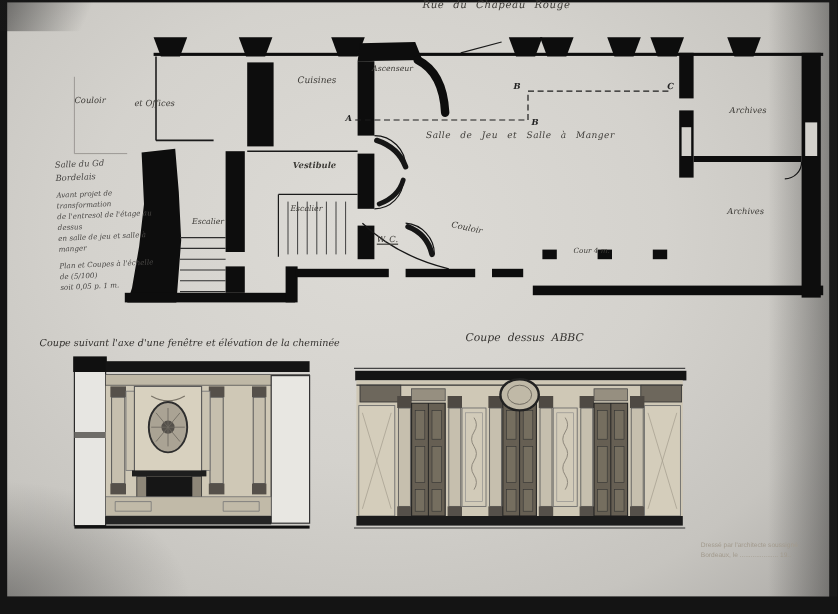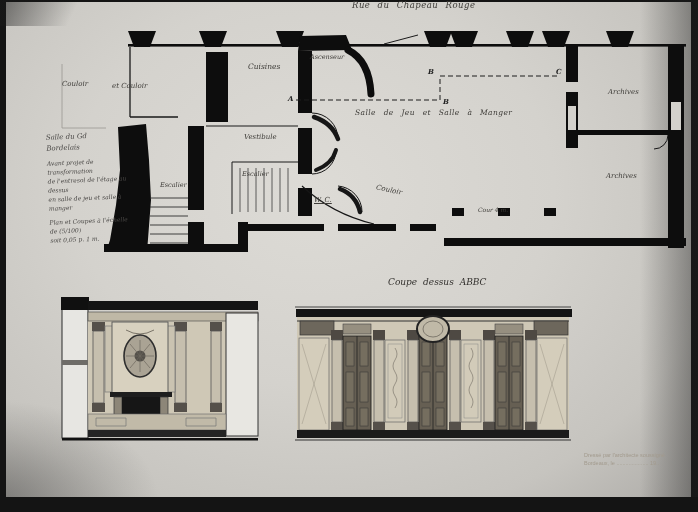--- a/index.html
+++ b/index.html
@@ -261,37 +261,38 @@
     <div class="c-big">Salle du Gd</div>
     <div class="c-big">Bordelais</div>
     <div class="gap">Avant projet de transformation</div>
     <div>de l'entresol de l'étage au dessus</div>
     <div>en salle de jeu et salle à manger</div>
     <div class="gap">Plan et Coupes à l'échelle de (5/100)</div>
     <div>soit 0,05 p. 1 m.</div>
   </div>
 
   <div class="hw" style="left:62px;top:80px;font-size:7px;">Couloir</div>
-  <div class="hw" style="left:112px;top:82px;font-size:7px;">et Couloir</div>
+  <div class="hw" style="left:112px;top:82px;font-size:7px;">et Offices</div>
   <div class="hw" style="left:248px;top:62px;font-size:7.5px;">Cuisines</div>
   <div class="hw" style="left:310px;top:53px;font-size:6.5px;">Ascenseur</div>
   <div class="hw" style="left:355px;top:108px;font-size:7.5px;word-spacing:5px;letter-spacing:.4px;">Salle de Jeu et Salle à Manger</div>
-  <div class="hw" style="left:244px;top:133px;font-size:7px;">Vestibule</div>
+  <div class="hw" style="left:244px;top:133px;font-size:7px;font-weight:bold;">Vestibule</div>
   <div class="hw" style="left:160px;top:181px;font-size:6.5px;">Escalier</div>
   <div class="hw" style="left:242px;top:170px;font-size:6.5px;">Escalier</div>
   <div class="hw" style="left:314px;top:196px;font-size:7px;text-decoration:underline;">W. C.</div>
   <div class="hw" style="left:376px;top:186px;font-size:7px;transform:rotate(12deg);">Couloir</div>
   <div class="hw" style="left:478px;top:206px;font-size:6px;">Cour 4 m.</div>
   <div class="hw" style="left:608px;top:88px;font-size:7px;">Archives</div>
   <div class="hw" style="left:606px;top:172px;font-size:7px;">Archives</div>
 
   <div class="marker" style="left:288px;top:94px;">A</div>
   <div class="marker" style="left:443px;top:97px;">B</div>
   <div class="marker" style="left:428px;top:67px;">B</div>
   <div class="marker" style="left:556px;top:67px;">C</div>
 
+  <div class="title" style="left:33px;top:281px;font-size:8px;">Coupe suivant l'axe d'une fenêtre et élévation de la cheminée</div>
   <div class="title" style="left:388px;top:277px;font-size:9px;word-spacing:3px;">Coupe dessus ABBC</div>
 
   <div id="stamp">
     <div>Dressé par l'architecte soussigné</div>
     <div>Bordeaux, le ..................... 19..</div>
   </div>
 </div>
 
 </body></html>

